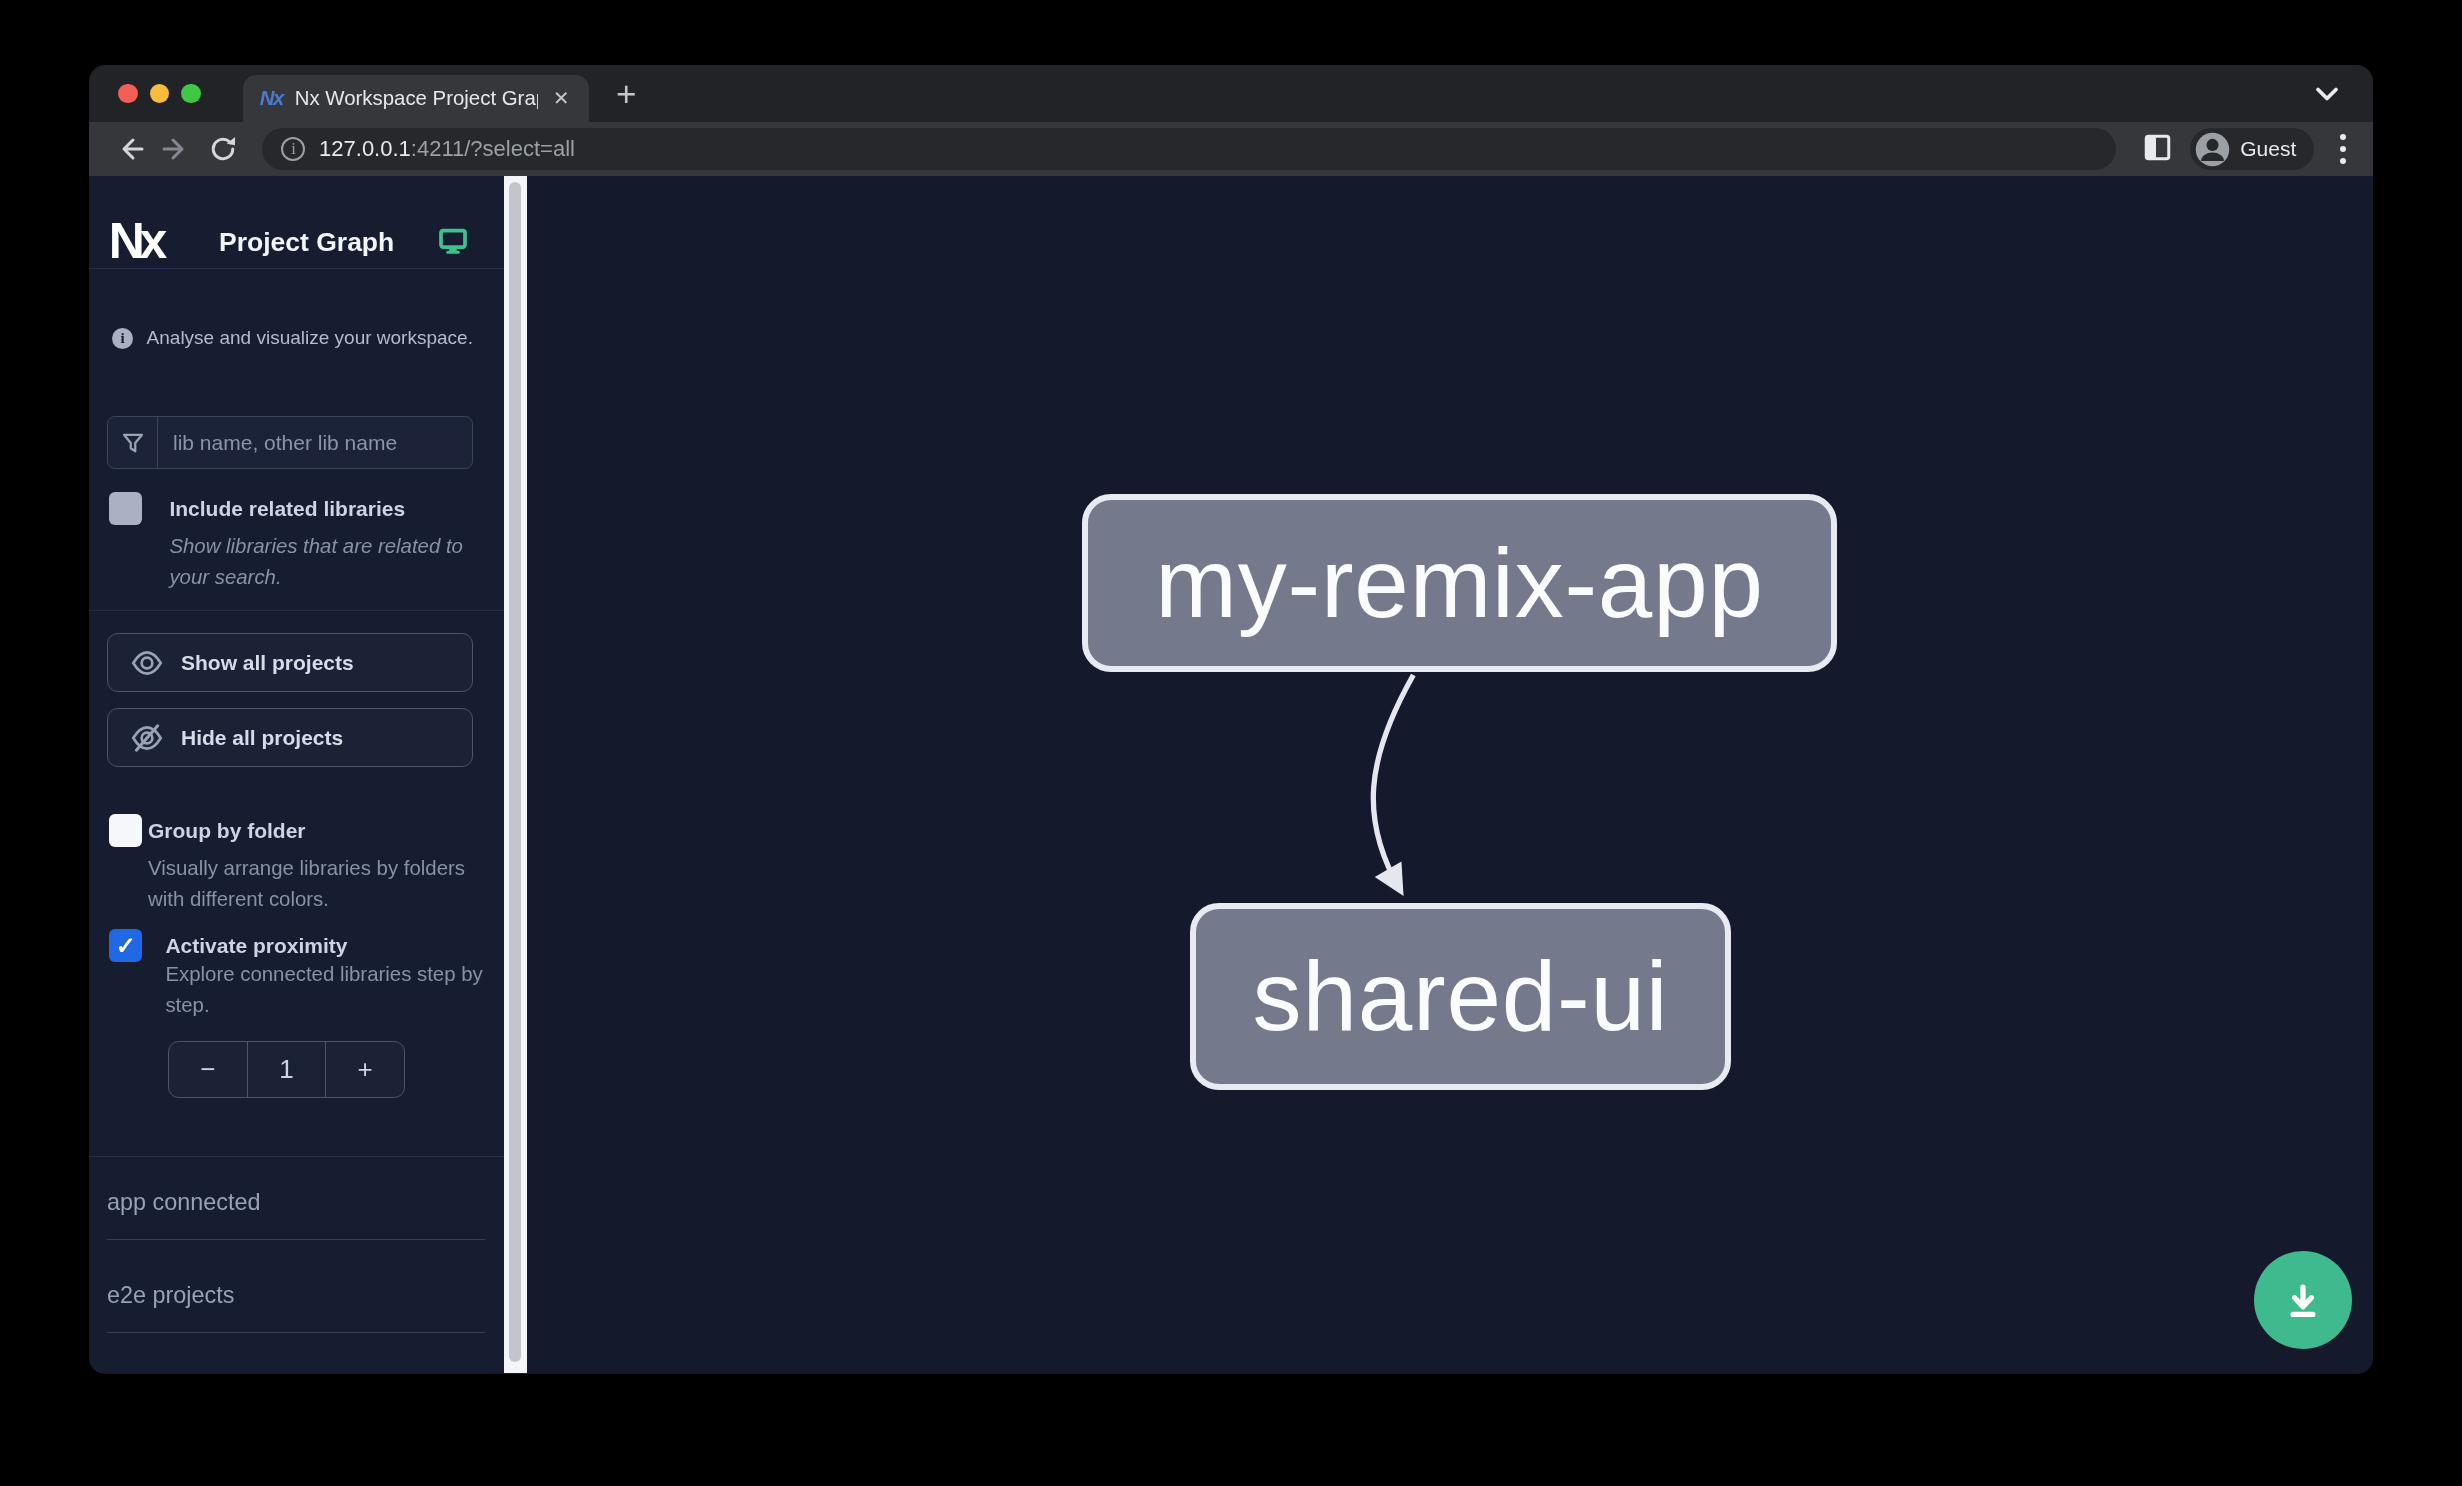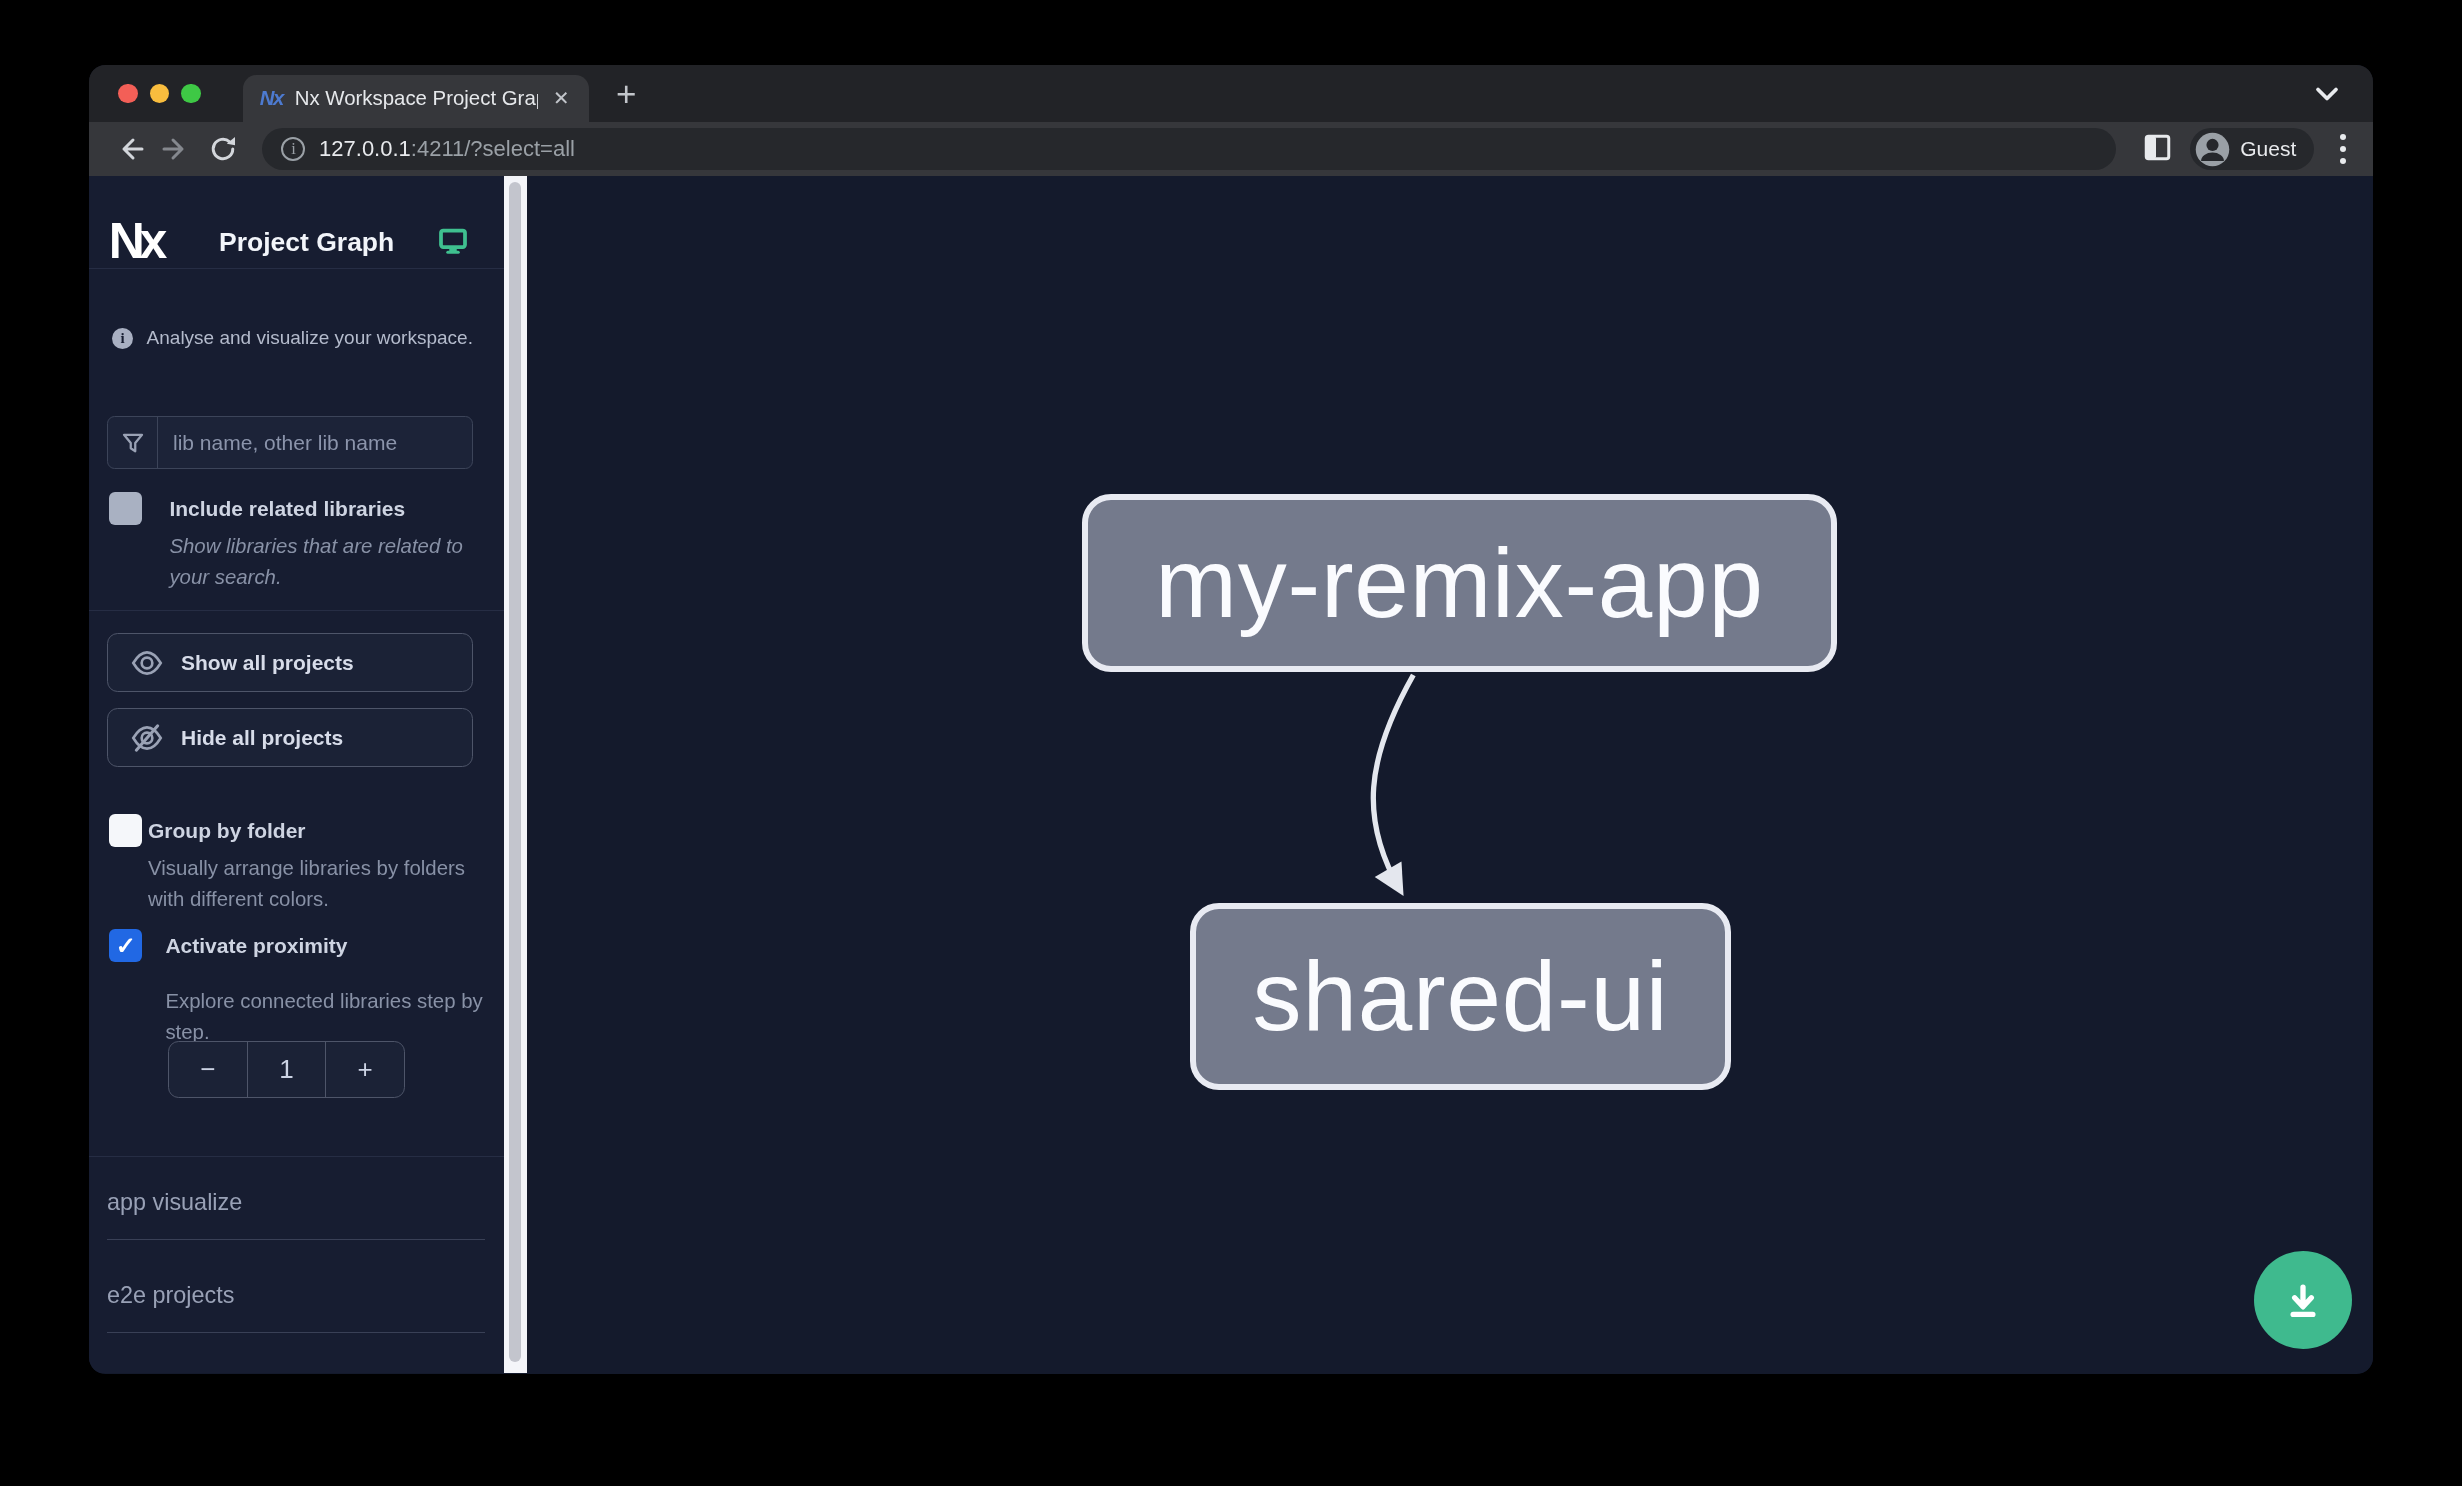--- a/index.html
+++ b/index.html
@@ -226,33 +226,33 @@
         <div>
           <div class="opt-label" style="padding-top:4.5px;">Group by folder</div>
           <div class="opt-desc" style="margin-top:10.6px;">Visually arrange libraries by folders with different colors.</div>
         </div>
       </div>
 
       <div class="abs check-row" style="left:20.4px; top:753px; gap:23px;">
         <div class="checkbox blue">✓</div>
         <div>
           <div class="opt-label" style="padding-top:4.5px;">Activate proximity</div>
-          <div class="opt-desc" style="margin-top:28px;">Explore connected libraries step by step.</div>
+          <div class="opt-desc" style="margin-top:1px;">Explore connected libraries step by step.</div>
         </div>
       </div>
 
       <div class="abs stepper" style="top:865px;">
         <div>−</div>
         <div class="step-value">1</div>
         <div>+</div>
       </div>
 
       <div class="abs sb-divider" style="top:980px;"></div>
 
-      <div class="abs section-label" style="top:1013px;">app visualize</div>
+      <div class="abs section-label" style="top:1013px;">app connected</div>
       <div class="abs section-line" style="top:1063px;"></div>
 
       <div class="abs section-label" style="top:1106px;">e2e projects</div>
       <div class="abs section-line" style="top:1156px;"></div>
     </div>
 
     <div class="sb-scroll">
       <div class="sb-thumb"></div>
     </div>
 

